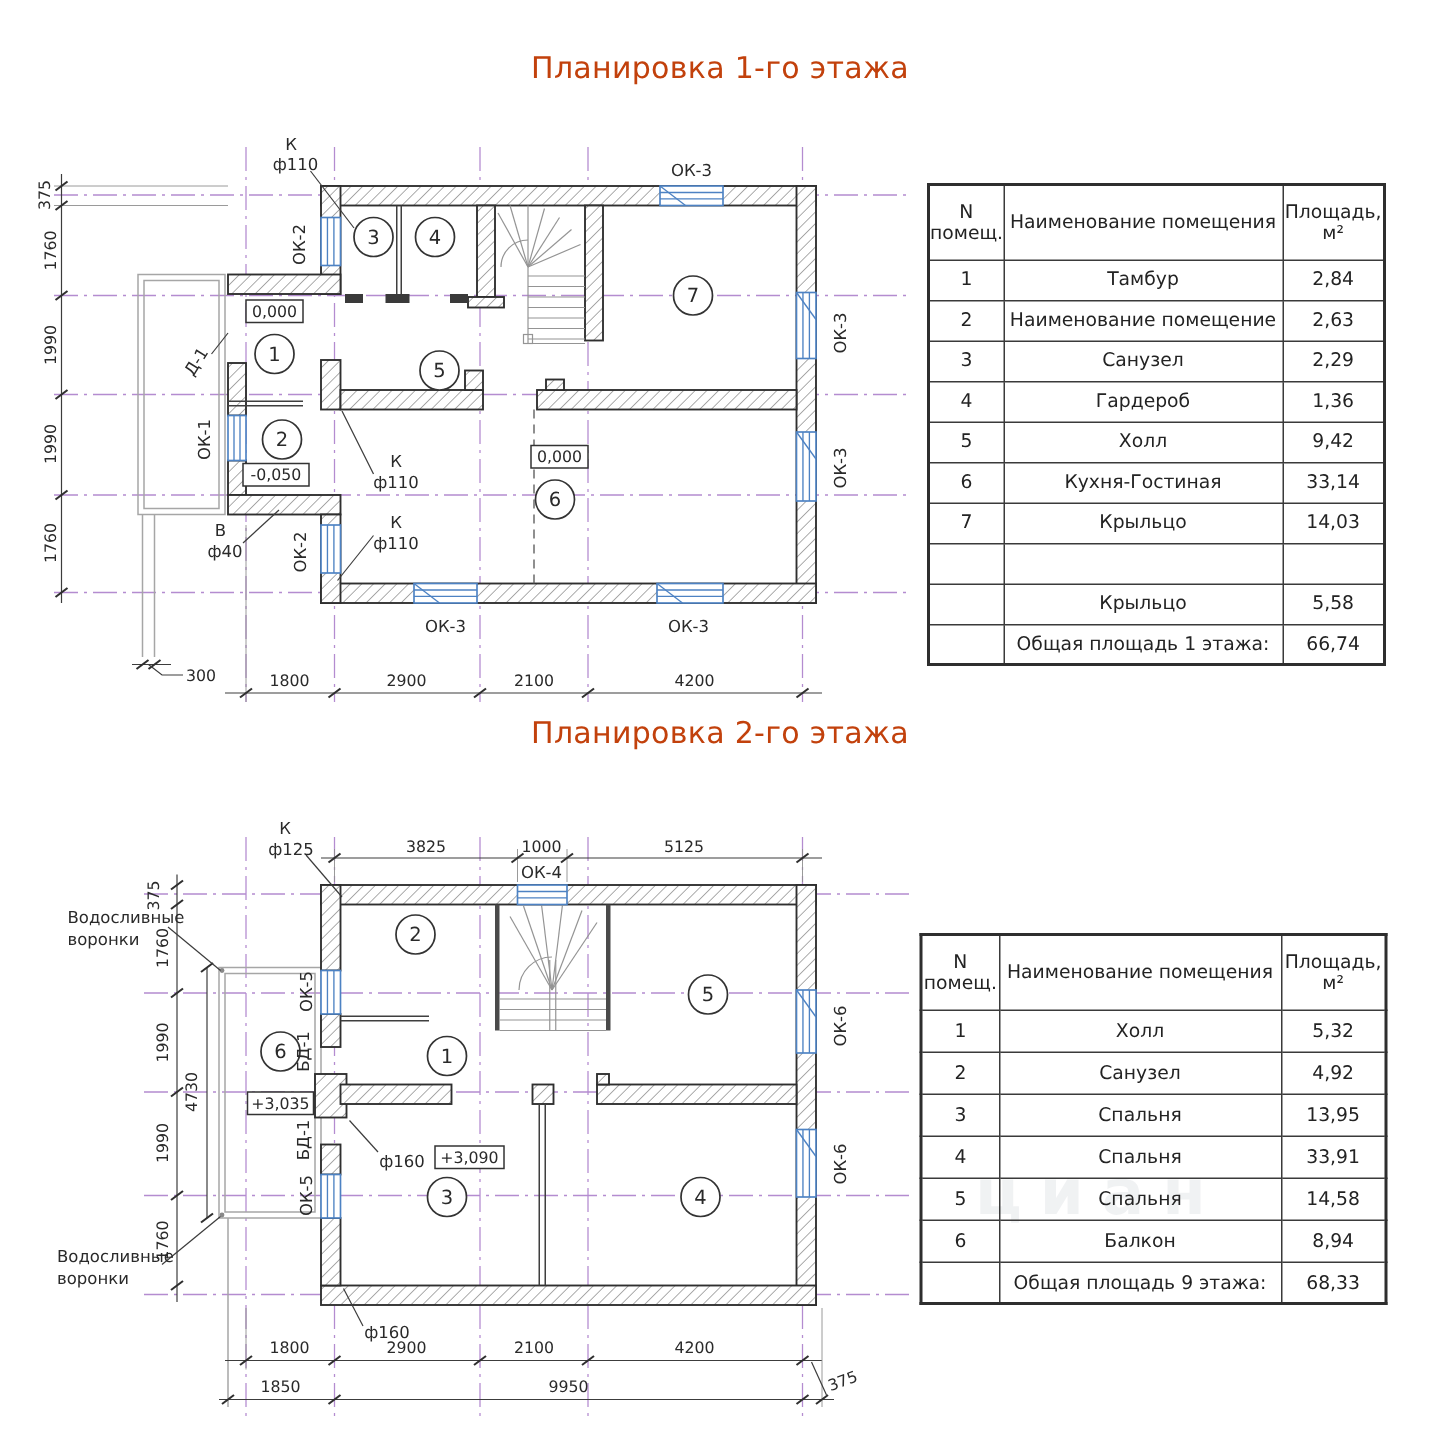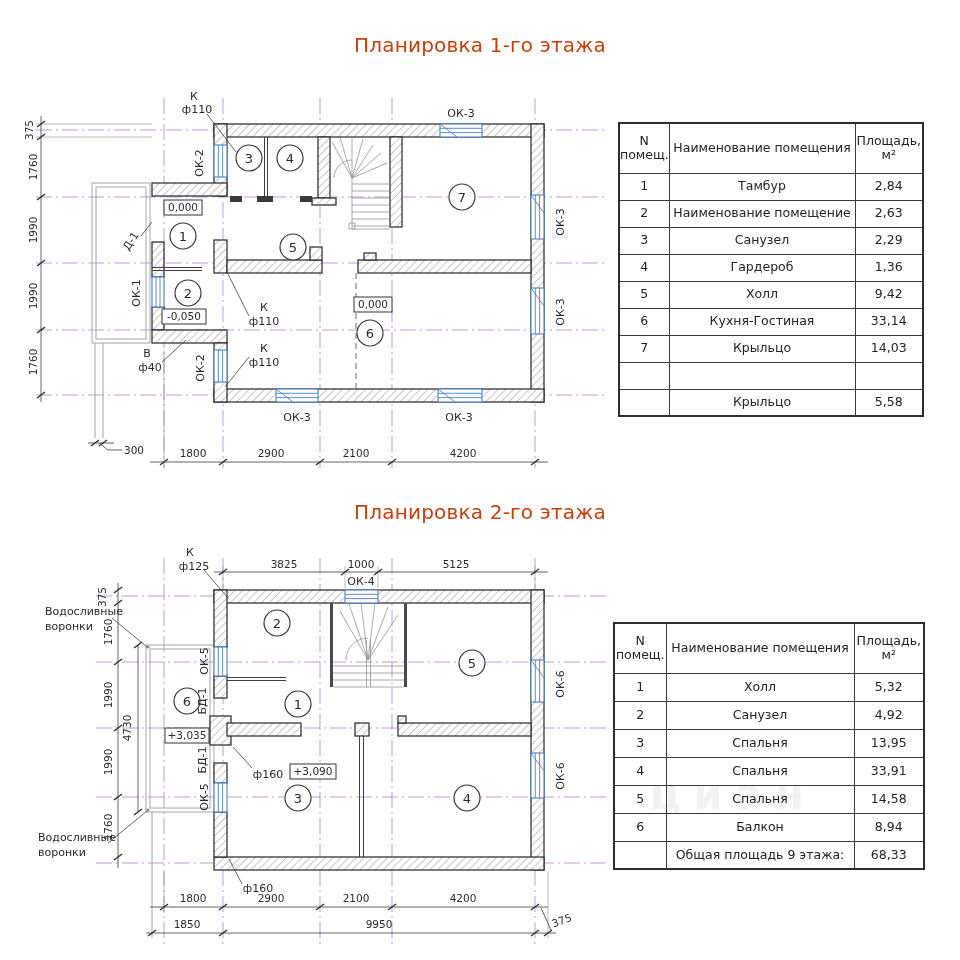--- a/index.html
+++ b/index.html
@@ -39,21 +39,21 @@
   .wm{position:absolute;font-weight:bold;color:#10233a;opacity:.055;font-size:42px;letter-spacing:12px;z-index:0}
 </style>
 </head>
 <body>
 
 <div class="page">
 
   <div class="wm" style="left:650px;top:770px">циан</div>
 
   <div class="title" style="top:33px">Планировка 1-го этажа</div>
-  <div class="title" style="top:500px">Планировка 2-го этажа</div>
+  <div class="title" style="top:476px">Планировка 2-го этажа</div>
 
   <svg style="top:70px" width="620" height="410" viewBox="0 70 620 410">
     <defs>
       <pattern id="h1" width="5.5" height="5.5" patternTransform="rotate(45)" patternUnits="userSpaceOnUse">
         <rect width="5.5" height="5.5" fill="#fff"></rect>
         <line x1="0" y1="0" x2="0" y2="5.5" stroke="#8f8f8f" stroke-width="1"></line>
       </pattern>
       <g id="tki">
           <line x1="-4" y1="3" x2="4" y2="-3"></line>
         </g>
@@ -546,20 +546,25 @@
       <tr>
           <td class="cell-num"></td>
           <td class="cell-name"></td>
           <td class="cell-area"></td>
         </tr>
       <tr>
           <td class="cell-num"></td>
           <td class="cell-name">Крыльцо</td>
           <td class="cell-area">5,58</td>
         </tr>
+      <tr>
+          <td class="cell-num"></td>
+          <td class="cell-name">Общая площадь 1 этажа:</td>
+          <td class="cell-area">66,74</td>
+        </tr>
     </tbody>
   </table>
 
   <table class="ptable t2" style="left:613px;top:622px;width:310px">
     <colgroup>
         <col style="width:52px">
         <col style="width:188px">
         <col style="width:70px">
       </colgroup>
     <thead>

